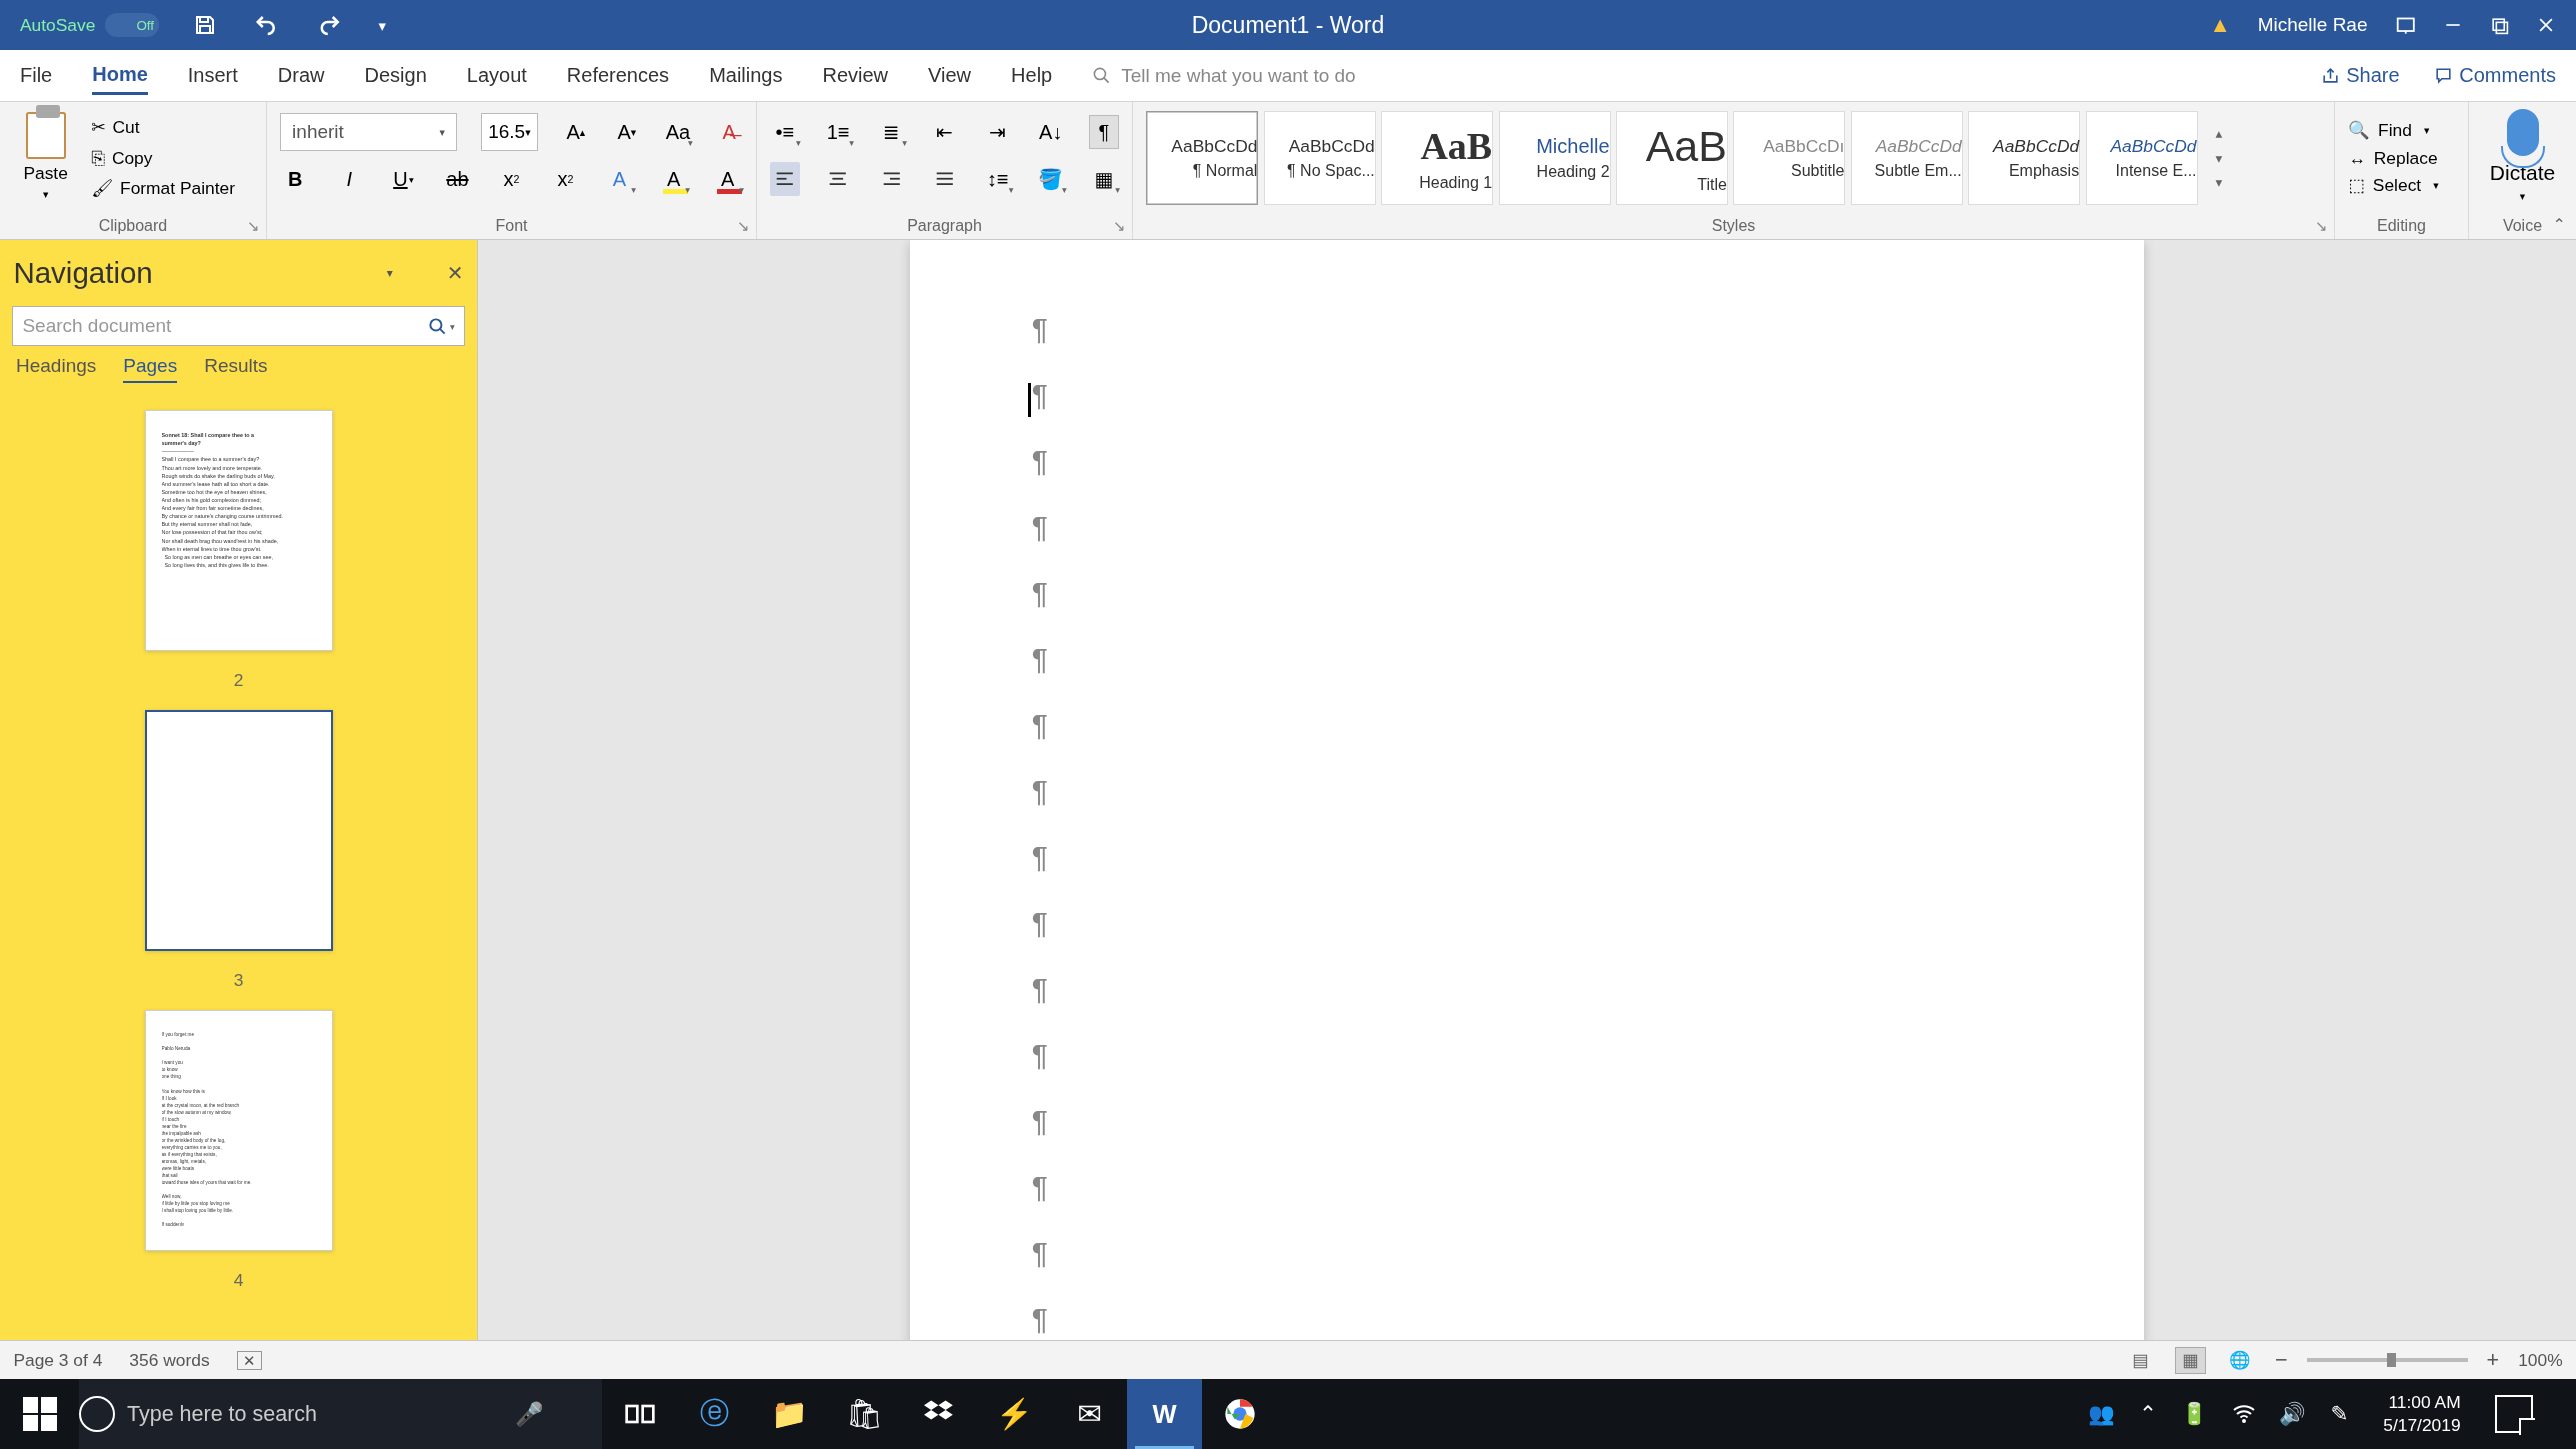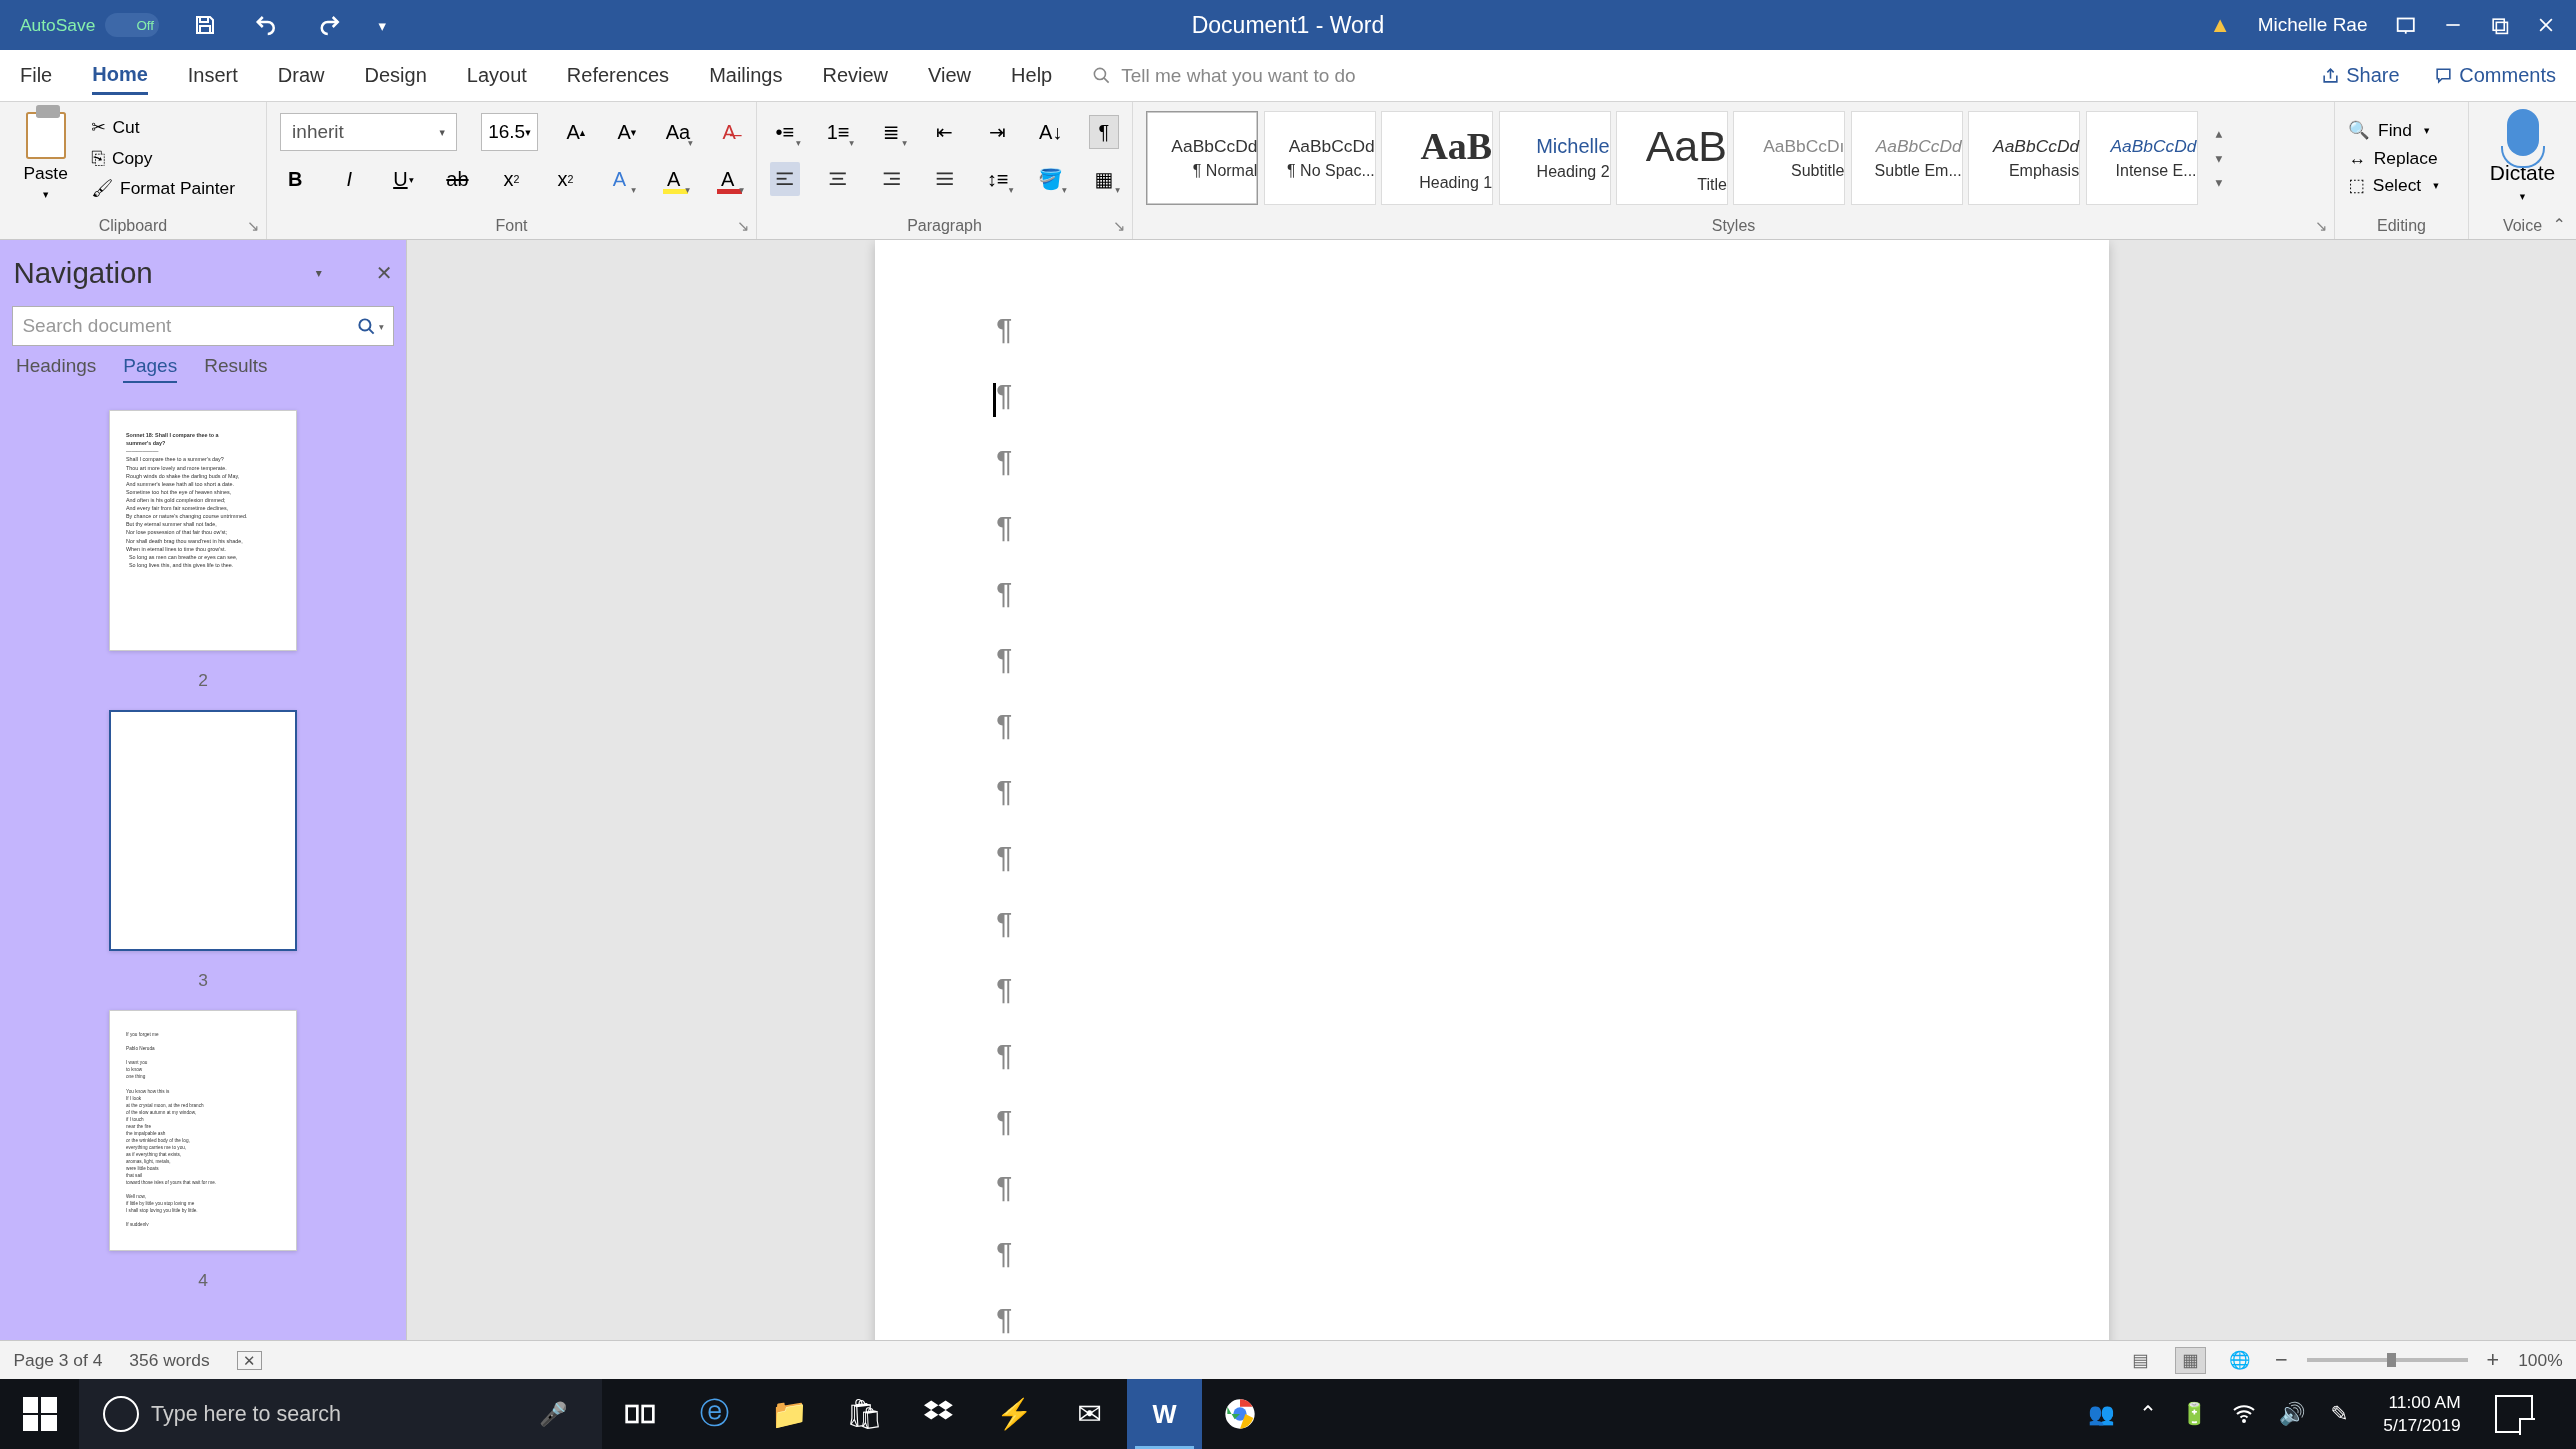--- a/index.html
+++ b/index.html
@@ -69,21 +69,21 @@
 .voice-group { width: 107px; }
 .dictate { display: flex; flex-direction: column; align-items: center; gap: 5.4px; cursor: pointer; }
 .mic-icon { width: 32px; height: 47px; border-radius: 16px; background: #4a8fd8; position: relative; }
 .mic-icon::after { content: ""; position: absolute; bottom: -12px; left: 50%; transform: translateX(-50%); width: 40px; height: 20px; border: 2.7px solid #4a8fd8; border-top: none; border-radius: 0 0 20px 20px; }
 .ribbon-collapse { position: absolute; right: 10px; bottom: 5.4px; font-size: 16px; color: #666; cursor: pointer; }
 
 
 .main { display: flex; height: calc(100% - 50px - 52px - 138px - 39px - 70px); }
 
 
-.navpane { width: 407px; background: #c4b5fd; border-right: 0.7px solid #c8c8c8; display: flex; flex-direction: column; }
+.navpane { width: 478px; background: #fde047; border-right: 0.7px solid #c8c8c8; display: flex; flex-direction: column; }
 .nav-header { padding: 16px 13.4px 9.4px 13.4px; display: flex; align-items: center; justify-content: space-between; }
 .nav-title { font-size: 29.5px; color: #333; font-weight: 300; }
 .nav-x { font-size: 20px; color: #555; cursor: pointer; }
 .nav-dd { font-size: 12px; color: #555; cursor: pointer; margin-right: 27px; }
 .nav-search { margin: 6.7px 12px 9.4px 12px; height: 40px; background: #fff; border: 0.7px solid #b0b0b0; display: flex; align-items: center; justify-content: space-between; padding: 0 9.4px; }
 .nav-search input { border: none; outline: none; font-size: 19px; color: #333; width: 85%; background: transparent; }
 .nav-search input::placeholder { color: #999; }
 .nav-tabs { display: flex; gap: 27px; padding: 0 16px 6.7px 16px; }
 .nav-tab { font-size: 19px; color: #555; cursor: pointer; padding-bottom: 4px; }
 .nav-tab.active { color: #2b579a; border-bottom: 2.7px solid #2b579a; }
@@ -110,21 +110,21 @@
 .zoom-slider { display: flex; align-items: center; gap: 10.7px; }
 .zoom-track { width: 161px; height: 4px; background: #bbb; position: relative; }
 .zoom-thumb { position: absolute; left: 50%; top: -5.4px; width: 9.4px; height: 14.8px; background: #888; }
 
 
 .taskbar { height: 70px; background: #101318; display: flex; align-items: center; color: #fff; padding: 0 0 0 0; position: relative; }
 .taskbar-left { display: flex; align-items: center; height: 100%; }
 .start-btn { width: 79px; height: 100%; display: flex; align-items: center; justify-content: center; cursor: pointer; }
 .winlogo { width: 34px; height: 34px; display: grid; grid-template-columns: 1fr 1fr; grid-template-rows: 1fr 1fr; gap: 2.7px; }
 .winlogo span { background: #fff; }
-.search-box { width: 523px; height: 100%; background: #1c2029; display: flex; align-items: center; gap: 12px; padding: 0 24px; }
+.search-box { width: 523px; height: 100%; background: #1c2029; display: flex; align-items: center; gap: 12px; padding: 0 0; }
 .cortana-ring { width: 36px; height: 36px; border: 2.7px solid #fff; border-radius: 50%; }
 .search-box input { background: transparent; border: none; outline: none; color: #ccc; font-size: 21.5px; width: 376px; }
 .search-box input::placeholder { color: #ccc; }
 .mic2 { font-size: 23px; color: #ccc; }
 .task-icons { display: flex; align-items: center; height: 100%; }
 .task-icon { width: 75px; height: 100%; display: flex; align-items: center; justify-content: center; font-size: 29.5px; cursor: pointer; position: relative; }
 .task-icon.active::after { content: ""; position: absolute; bottom: 0; left: 8px; right: 8px; height: 3.4px; background: #76b9ed; }
 .tray { margin-left: auto; display: flex; align-items: center; gap: 24px; padding-right: 8px; }
 .tray-icn { font-size: 21.5px; color: #fff; cursor: pointer; }
 .tray-clock { display: flex; flex-direction: column; align-items: flex-end; font-size: 17.4px; line-height: 1.3; padding: 0 10.7px; }

